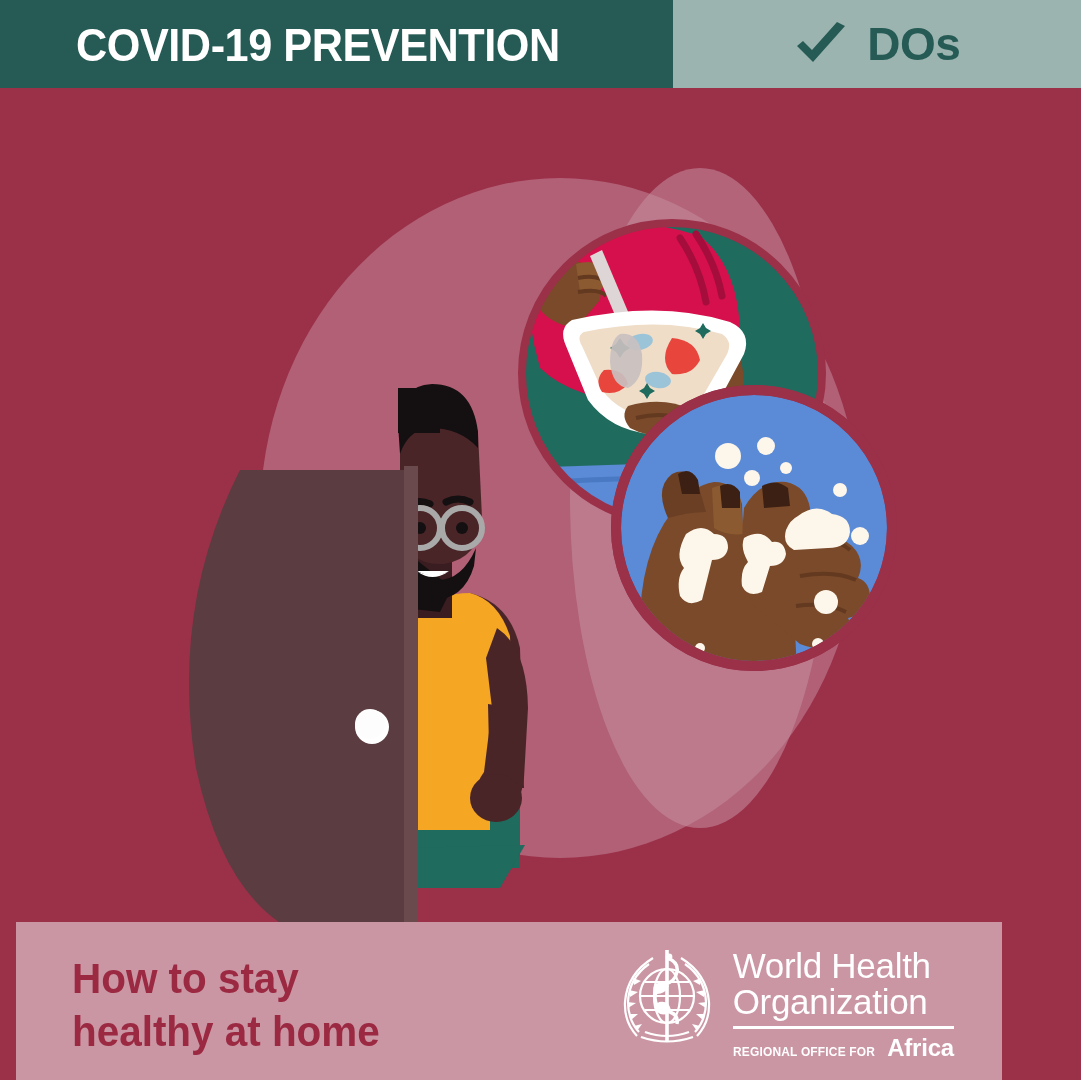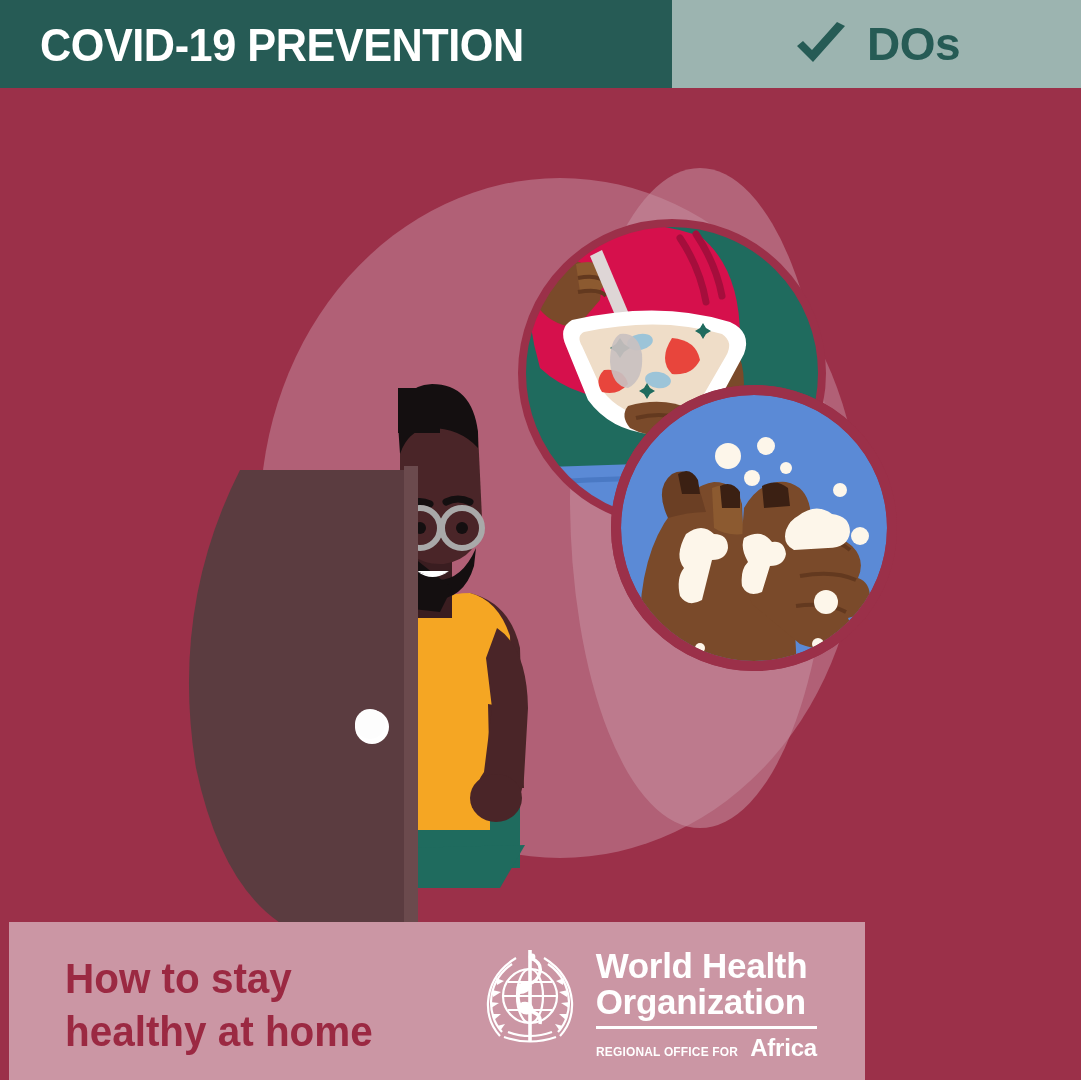--- a/index.html
+++ b/index.html
@@ -24,21 +24,21 @@
     height: 88px;
     display: flex;
   }
   .header-left {
     width: 706px;
     height: 88px;
     background: #265b55;
     display: flex;
     align-items: center;
     box-sizing: border-box;
-    padding-left: 40px;
+    padding-left: 76px;
   }
   .header-title {
     color: #ffffff;
     font-size: 47px;
     font-weight: bold;
     letter-spacing: -0.5px;
     transform: scaleX(0.92);
     transform-origin: left center;
     white-space: nowrap;
   }
@@ -91,23 +91,23 @@
   }
   .illustration svg {
     display: block;
     width: 1081px;
     height: 834px;
   }
 
   
   .footer {
     position: absolute;
-    left: 9px;
+    left: 16px;
     top: 922px;
-    width: 856px;
+    width: 986px;
     height: 158px;
     background: #cb96a4;
   }
   .footer-tagline {
     position: absolute;
     left: 56px;
     top: 30px;
     color: #9b2942;
     font-size: 43px;
     font-weight: bold;
@@ -122,21 +122,21 @@
     top: 18px;
     display: flex;
     align-items: flex-start;
     gap: 10px;
   }
   .who-emblem { width: 112px; height: 112px; display: block; }
   .who-text { padding-top: 8px; }
   .who-name {
     color: #ffffff;
     font-size: 35px;
-    font-weight: bold;
+    font-weight: normal;
     line-height: 36px;
     letter-spacing: -0.3px;
     white-space: pre-line;
   }
   .who-rule {
     width: 100%;
     height: 3px;
     background: #ffffff;
     margin: 6px 0 5px 0;
   }

